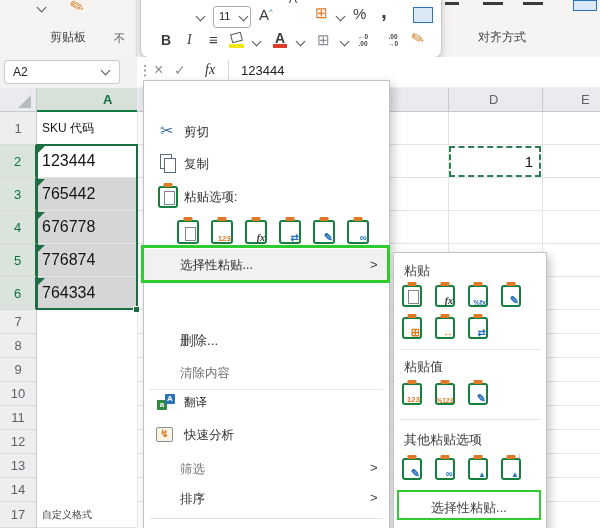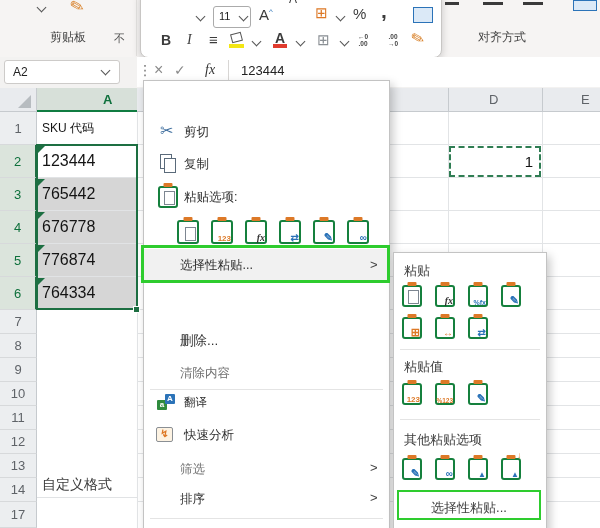--- a/index.html
+++ b/index.html
@@ -161,21 +161,21 @@
 <div class="abs rh" style="top:454px;height:24px;line-height:24px">13</div>
 <div class="abs rh" style="top:478px;height:24px;line-height:24px">14</div>
 <div class="abs rh" style="top:502px;height:26px;line-height:26px">17</div>
 
 <div class="abs ac" style="top:112px;height:33px;font-size:12px">SKU 代码</div>
 <div class="abs ac" style="top:145px;height:33px">123444</div>
 <div class="abs ac acs" style="top:178px;height:33px">765442</div>
 <div class="abs ac acs" style="top:211px;height:33px">676778</div>
 <div class="abs ac acs" style="top:244px;height:33px">776874</div>
 <div class="abs ac acs" style="top:277px;height:33px">764334</div>
-<div class="abs ac" style="top:472px;height:26px;font-size:14px;color:#3c3c3c">自定义格式</div>
+<div class="abs ac" style="top:502px;height:26px;font-size:10px;color:#3c3c3c">自定义格式</div>
 <div class="abs terr" style="left:38px;top:146px"></div>
 <div class="abs terr" style="left:38px;top:179px"></div>
 <div class="abs terr" style="left:38px;top:212px"></div>
 <div class="abs terr" style="left:38px;top:245px"></div>
 <div class="abs terr" style="left:38px;top:278px"></div>
 
 <div class="abs vl" style="left:137px;top:112px;height:416px"></div>
 <div class="abs vl" style="left:448px;top:112px;height:416px"></div>
 <div class="abs vl" style="left:542px;top:112px;height:416px"></div>
 <div class="abs hl" style="left:137px;top:144px;width:463px"></div>

